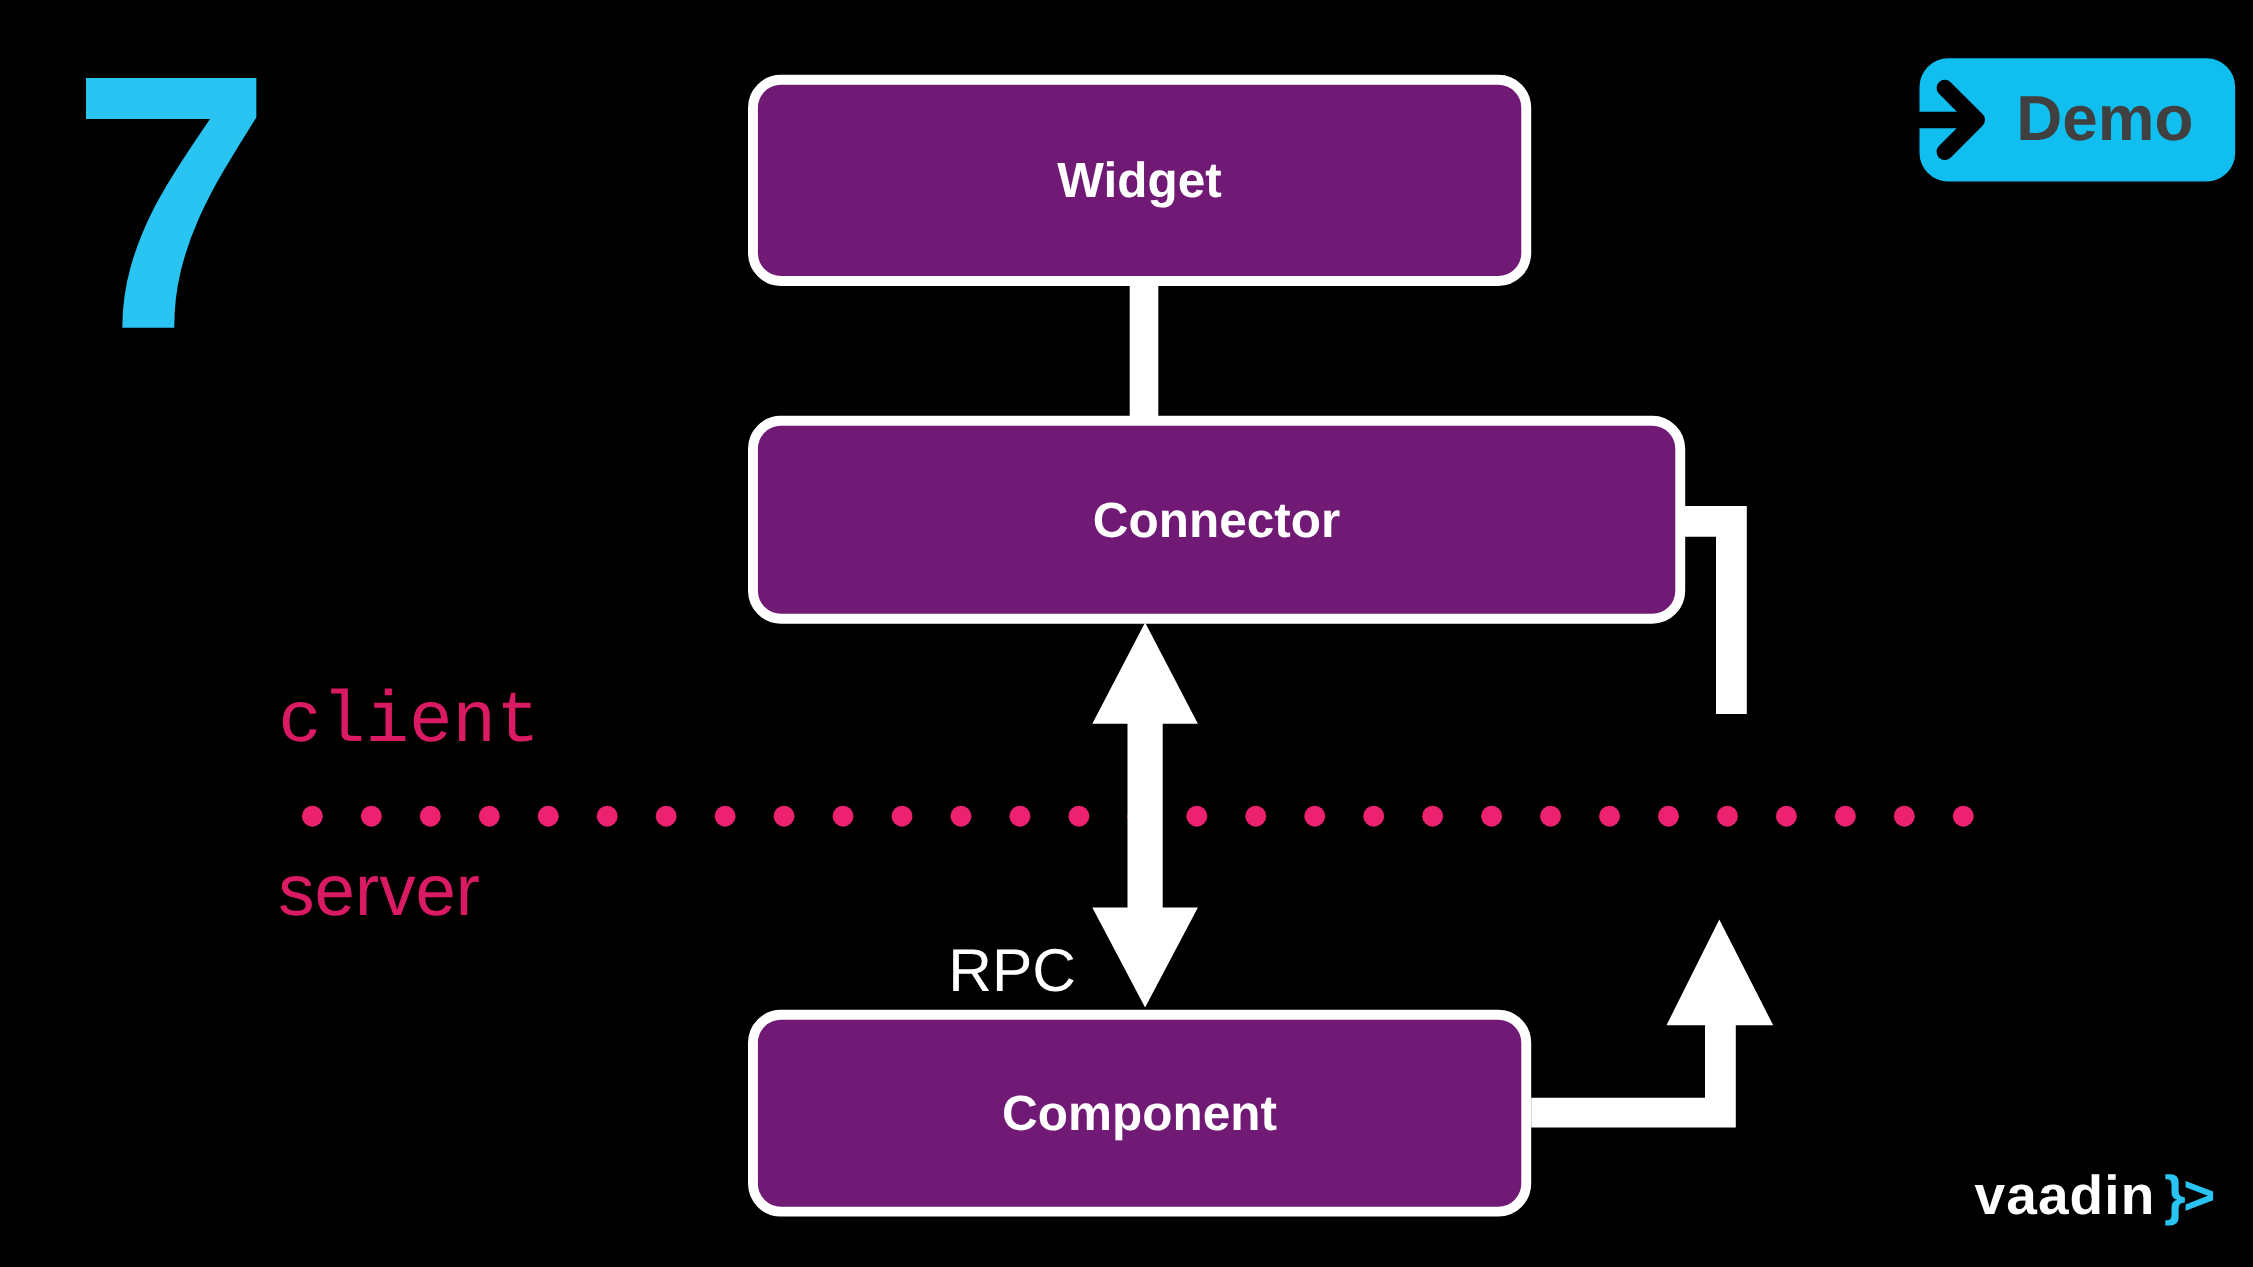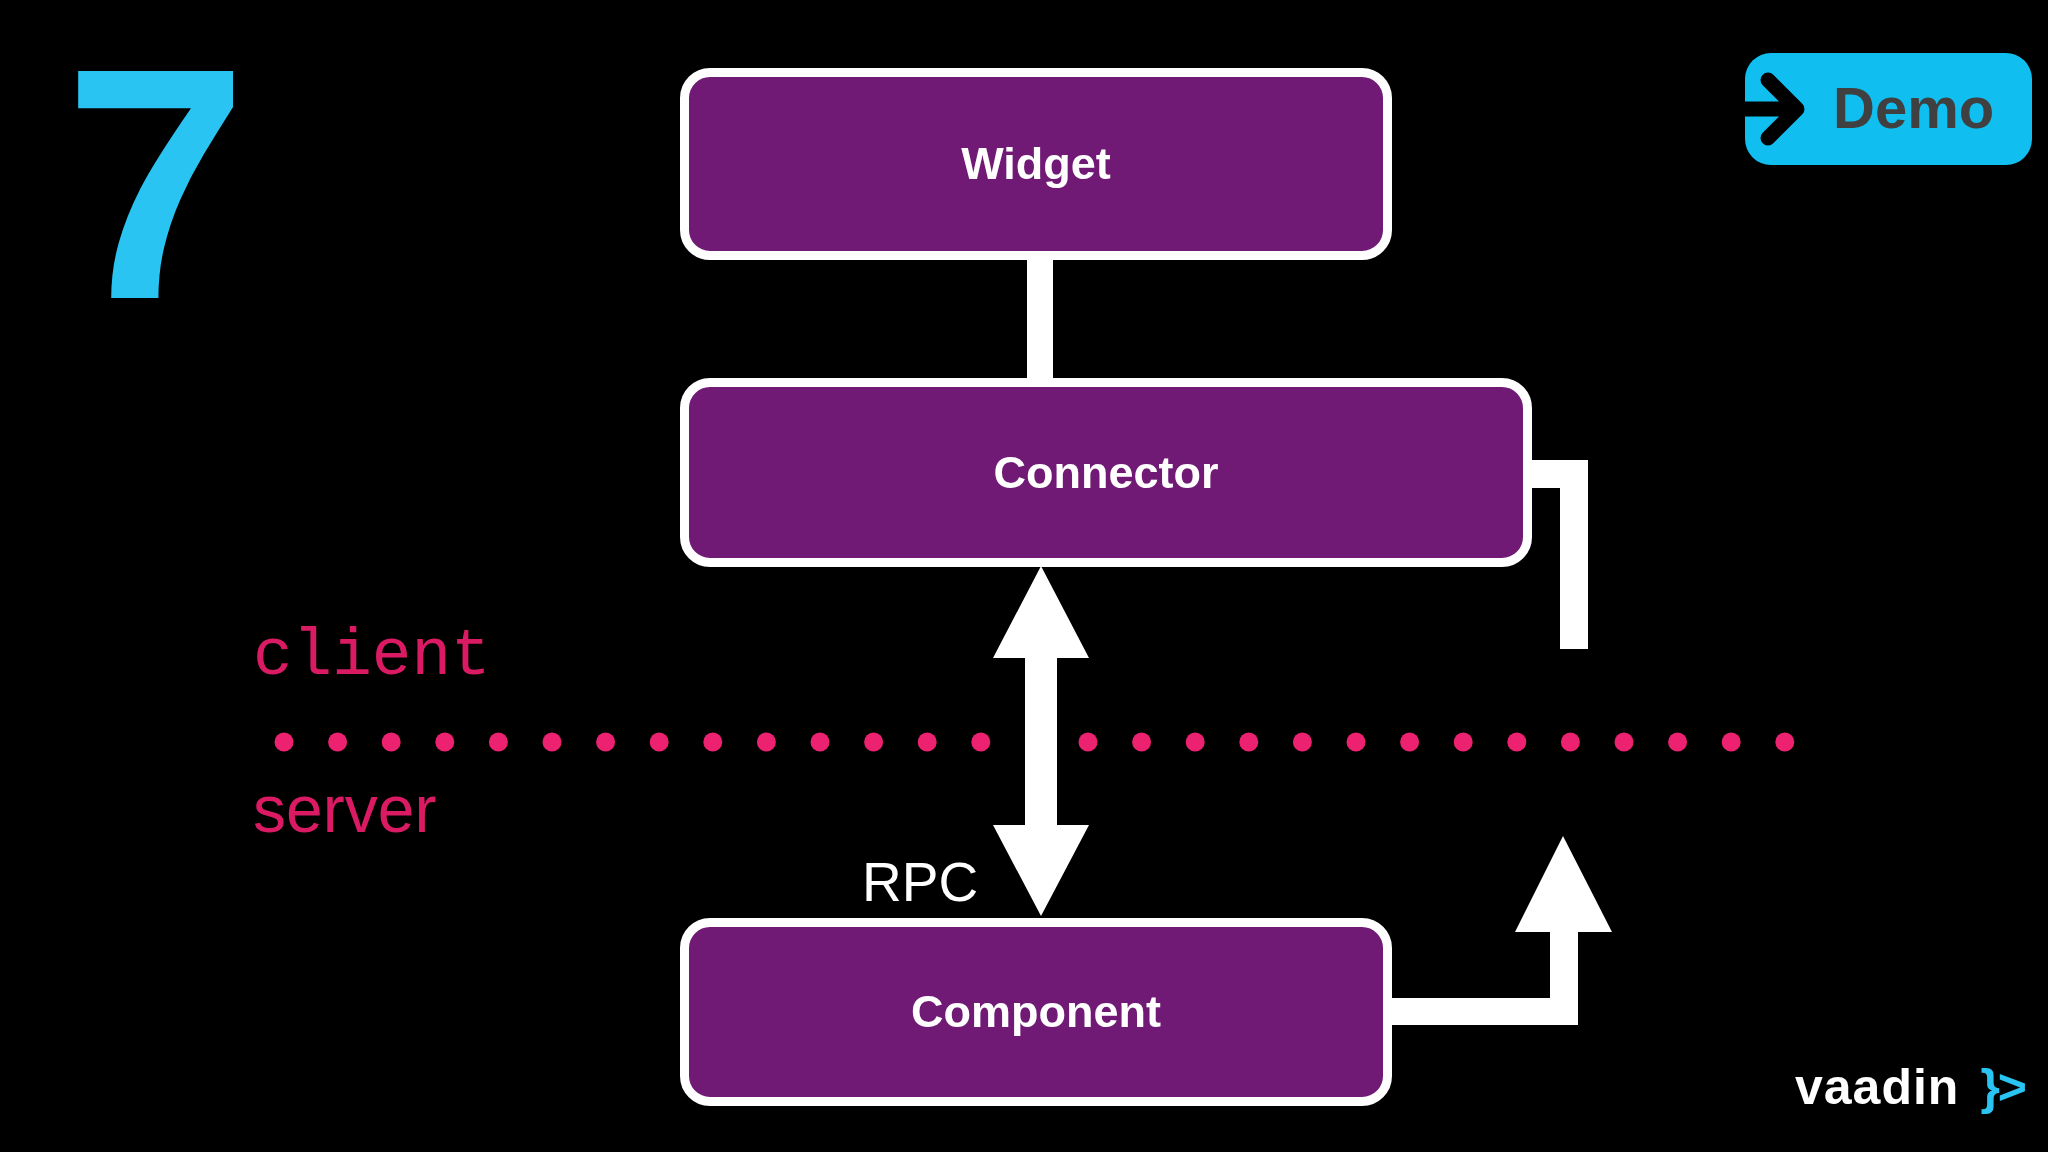--- a/index.html
+++ b/index.html
@@ -106,21 +106,21 @@
     font-size: 58px;
     line-height: 1;
   }
   
   .footer-logo {
     position: absolute;
     left: 1795px;
     top: 1062px;
     display: flex;
     align-items: flex-end;
-    gap: 21px;
+    gap: 8px;
     font-size: 50px;
     font-weight: bold;
     line-height: 1;
     z-index: 2;
     letter-spacing: 1px;
   }
   .logo-text   { color: #fff; }
   .logo-symbol { color: #2AC4F3; letter-spacing: -2px; }
 </style>
 </head>

